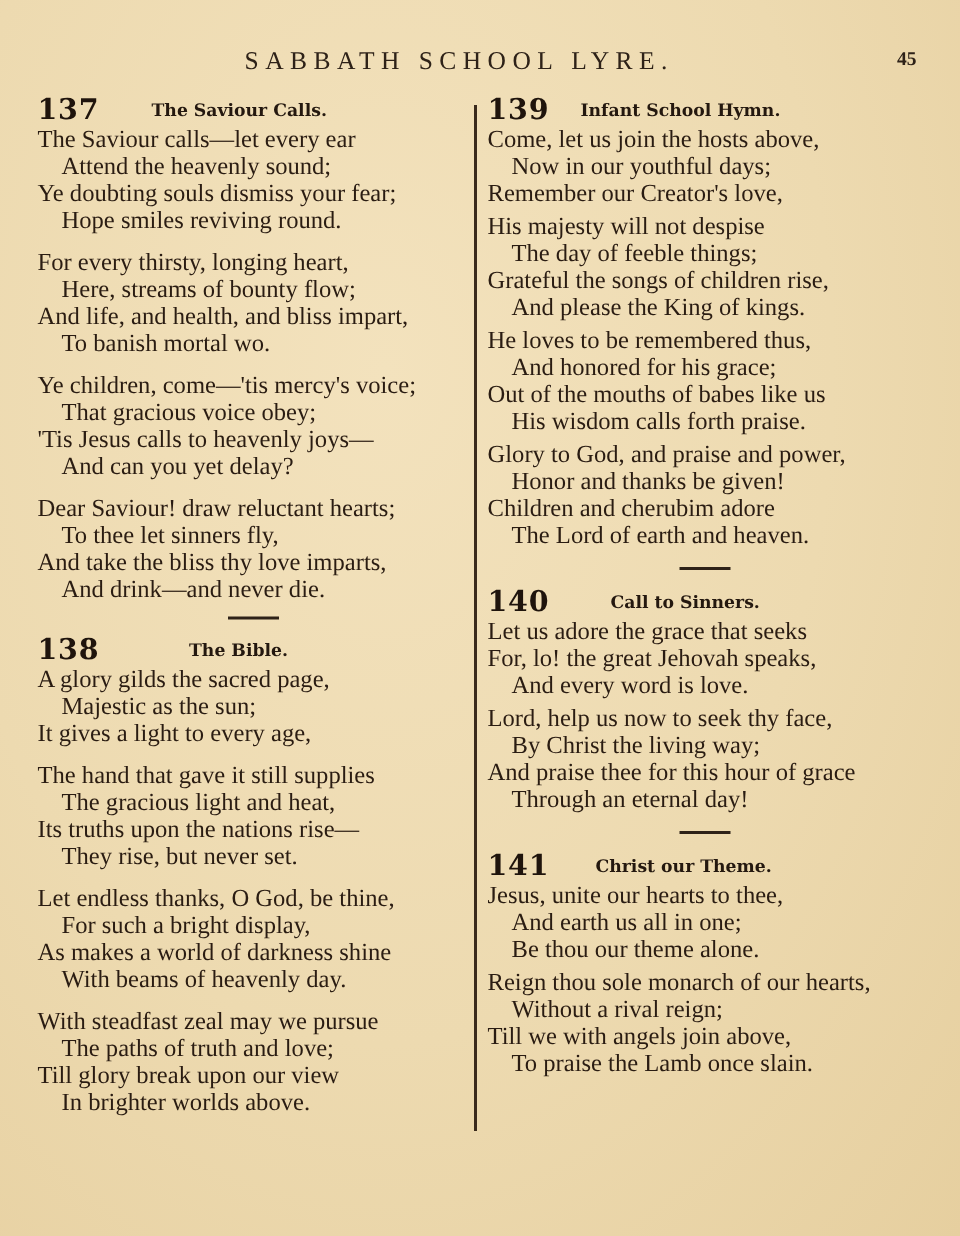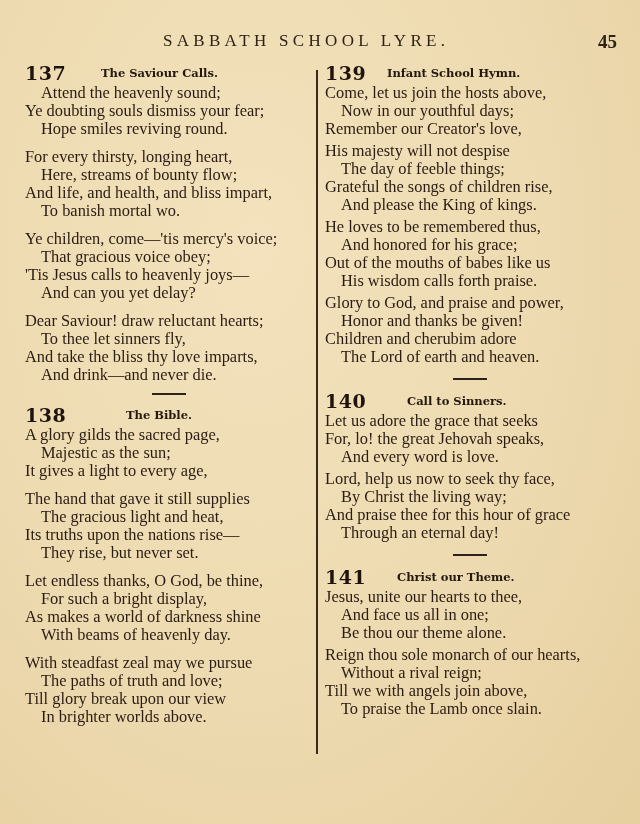--- a/index.html
+++ b/index.html
@@ -28,21 +28,21 @@
       left: 163px;
       top: 0;
       font-size: 17px;
       letter-spacing: 4.3px;
       color: #2e2218;
     }
     .page-number {
       position: absolute;
       left: 598px;
       top: 0;
-      font-size: 19px;
+      font-size: 13px;
       font-weight: bold;
       color: #2e2218;
     }
     .divider {
       position: absolute;
       left: 316px;
       top: 70px;
       width: 1.5px;
       height: 684px;
       background: #3a2a1c;
@@ -102,20 +102,21 @@
 
 <div class="divider"></div>
 
 <div class="col col-left">
 
   <div class="hymn">
     <div class="hymn-head">
       <span class="hymn-num">137</span>
       <span class="hymn-title" style="left:76px">The Saviour Calls.</span>
     </div>
+    <div class="line">The Saviour calls—let every ear</div>
     <div class="line indent">Attend the heavenly sound;</div>
     <div class="line">Ye doubting souls dismiss your fear;</div>
     <div class="line indent">Hope smiles reviving round.</div>
     <div class="stanza-gap"></div>
     <div class="line">For every thirsty, longing heart,</div>
     <div class="line indent">Here, streams of bounty flow;</div>
     <div class="line">And life, and health, and bliss impart,</div>
     <div class="line indent">To banish mortal wo.</div>
     <div class="stanza-gap"></div>
     <div class="line">Ye children, come—'tis mercy's voice;</div>
@@ -208,21 +209,21 @@
   <div style="height:24px;position:relative;">
     <div class="sep" style="left:128px;top:12px;width:34px;"></div>
   </div>
 
   <div class="hymn">
     <div class="hymn-head">
       <span class="hymn-num">141</span>
       <span class="hymn-title" style="left:72px">Christ our Theme.</span>
     </div>
     <div class="line">Jesus, unite our hearts to thee,</div>
-    <div class="line indent">And face us all in one;</div>
+    <div class="line indent">And earth us all in one;</div>
     <div class="line indent">Be thou our theme alone.</div>
     <div class="stanza-gap-sm"></div>
     <div class="line">Reign thou sole monarch of our hearts,</div>
     <div class="line indent">Without a rival reign;</div>
     <div class="line">Till we with angels join above,</div>
     <div class="line indent">To praise the Lamb once slain.</div>
   </div>
 </div>
 
 </body></html>

